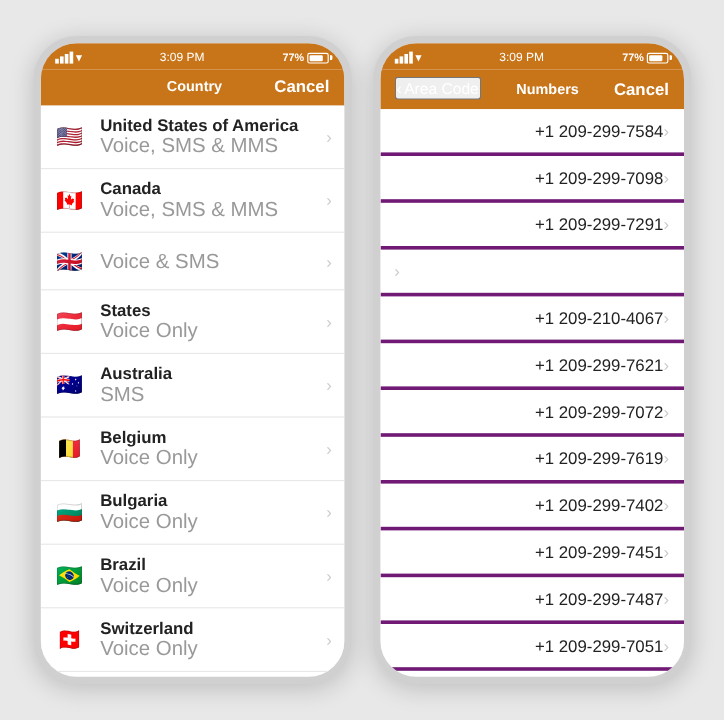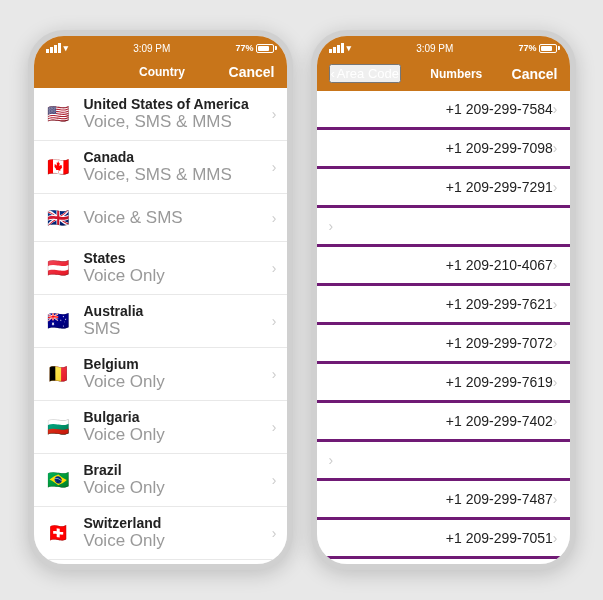--- a/index.html
+++ b/index.html
@@ -341,20 +341,21 @@
     </div>
       <div class="number-item">
       <span class="number-text">+1 209-299-7619</span>
       <span class="chevron">›</span>
     </div>
       <div class="number-item">
       <span class="number-text">+1 209-299-7402</span>
       <span class="chevron">›</span>
     </div>
       <div class="number-item">
+      <span class="number-text">+1 209-299-7451</span>
       <span class="chevron">›</span>
     </div>
       <div class="number-item">
       <span class="number-text">+1 209-299-7487</span>
       <span class="chevron">›</span>
     </div>
       <div class="number-item">
       <span class="number-text">+1 209-299-7051</span>
       <span class="chevron">›</span>
     </div>

